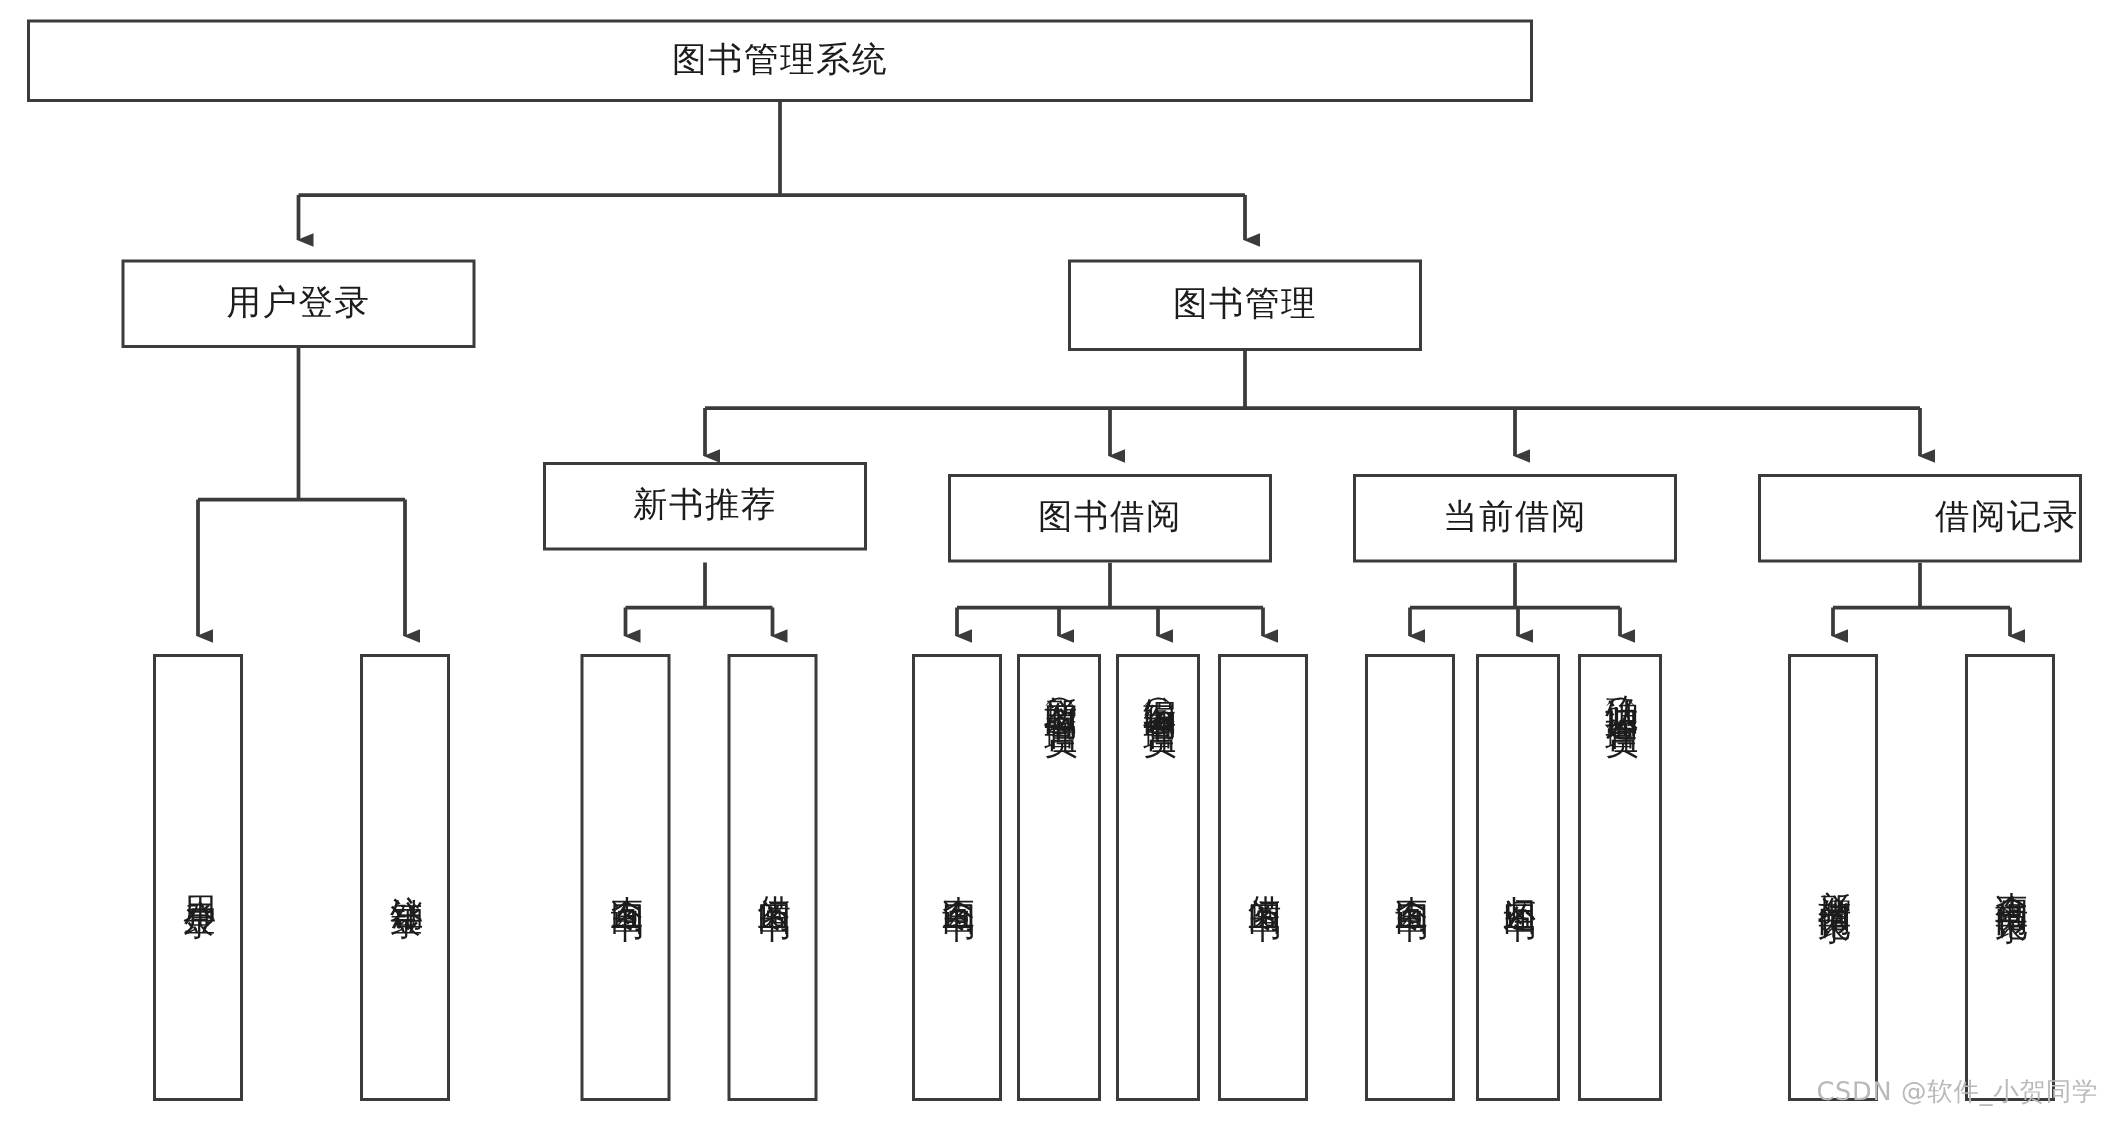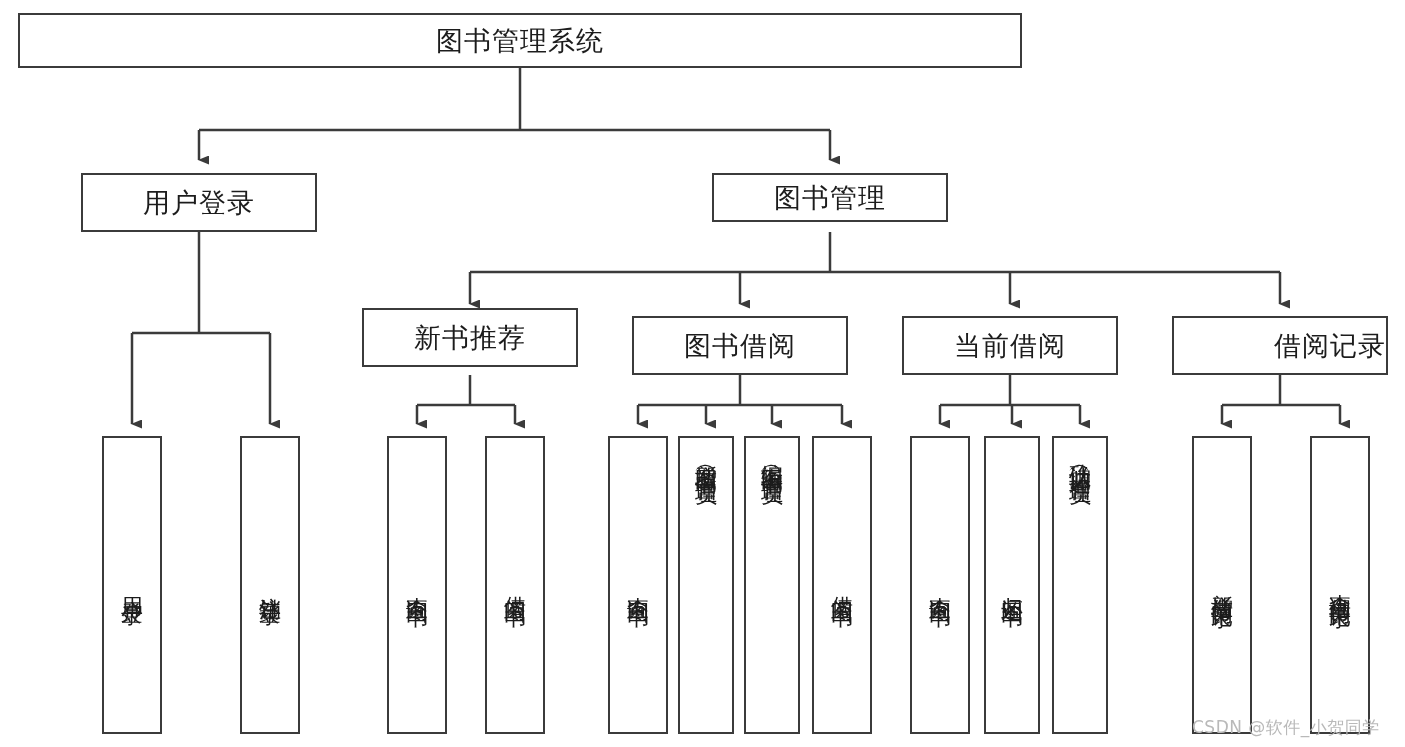--- a/index.html
+++ b/index.html
@@ -29,21 +29,21 @@
     position: absolute;
     box-sizing: border-box;
     border: 2.5px solid #3b3b3b;
     background: #ffffff;
     display: flex;
     align-items: center;
     justify-content: center;
     color: #1c1c1c;
   }
   .node-label {
-    font-size: 27px;
+    font-size: 23px;
     line-height: 1.15;
     letter-spacing: 1px;
     white-space: nowrap;
     color: #1c1c1c;
   }
   .node.leaf {
     align-items: flex-start;
     justify-content: center;
     padding-top: 8px;
   }
@@ -58,20 +58,21 @@
   .node.leaf.center-v {
     align-items: center;
     padding-top: 0;
   }
   .watermark {
     position: absolute;
     font-size: 17px;
     color: #b9b9b9;
     white-space: nowrap;
     letter-spacing: 0.5px;
+    padding-left: 19px;
   }
 </style>
 </head>
 <body>
 
 <div id="canvas">
 
   <svg class="lines" viewBox="0 0 1405 747">
     <defs>
       <marker id="arrowhead" markerWidth="9" markerHeight="11" refX="4.5" refY="10" orient="auto" markerUnits="userSpaceOnUse">
@@ -122,21 +123,21 @@
     </g>
   </svg>
 
   <div class="node" style="left:18px; top:13px; width:1004px; height:55px;">
     <span class="node-label">图书管理系统</span>
   </div>
 
   <div class="node" style="left:81px; top:173px; width:236px; height:59px;">
     <span class="node-label">用户登录</span>
   </div>
-  <div class="node" style="left:712px; top:173px; width:236px; height:49px;">
+  <div class="node" style="left:712px; top:173px; width:236px; height:61px;">
     <span class="node-label">图书管理</span>
   </div>
 
   <div class="node" style="left:362px; top:308px; width:216px; height:59px;">
     <span class="node-label">新书推荐</span>
   </div>
   <div class="node" style="left:632px; top:316px; width:216px; height:59px;">
     <span class="node-label">图书借阅</span>
   </div>
   <div class="node" style="left:902px; top:316px; width:216px; height:59px;">

